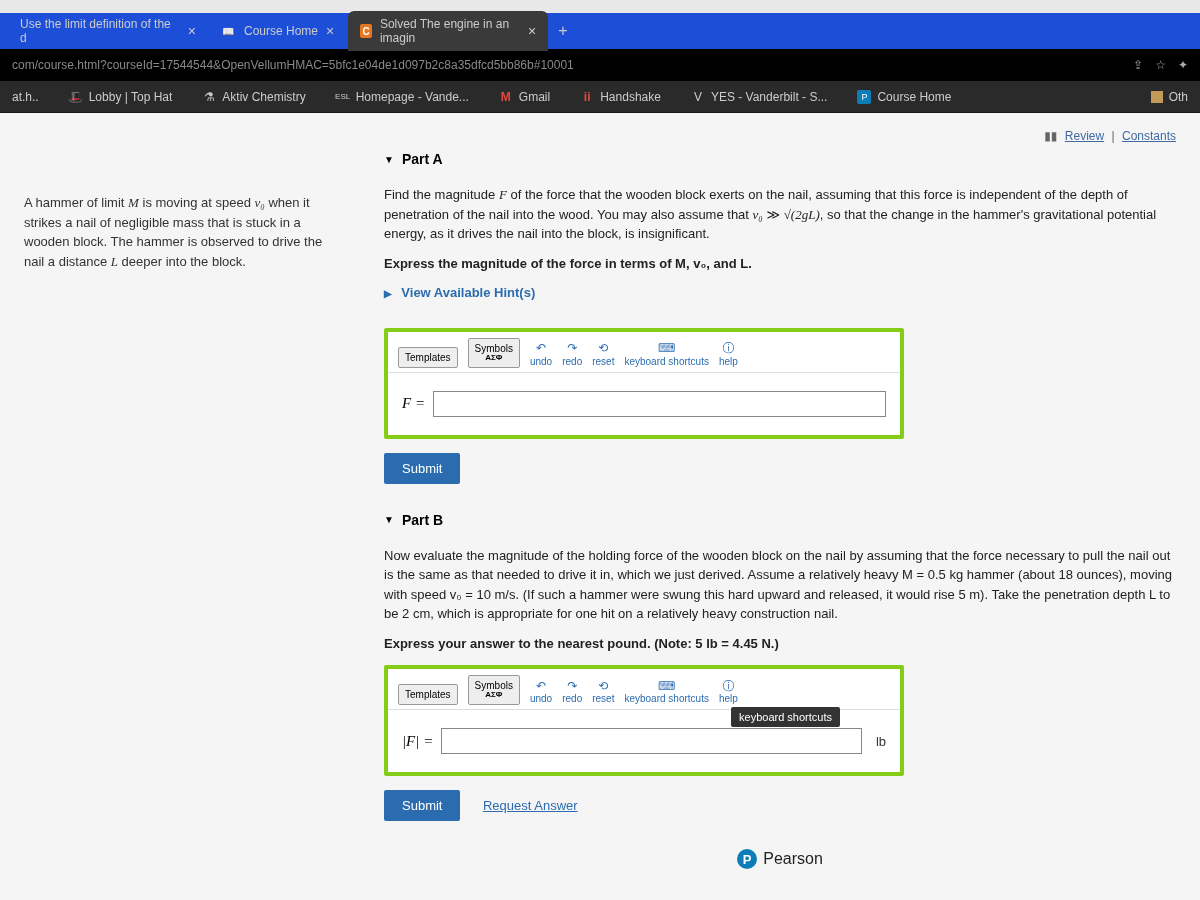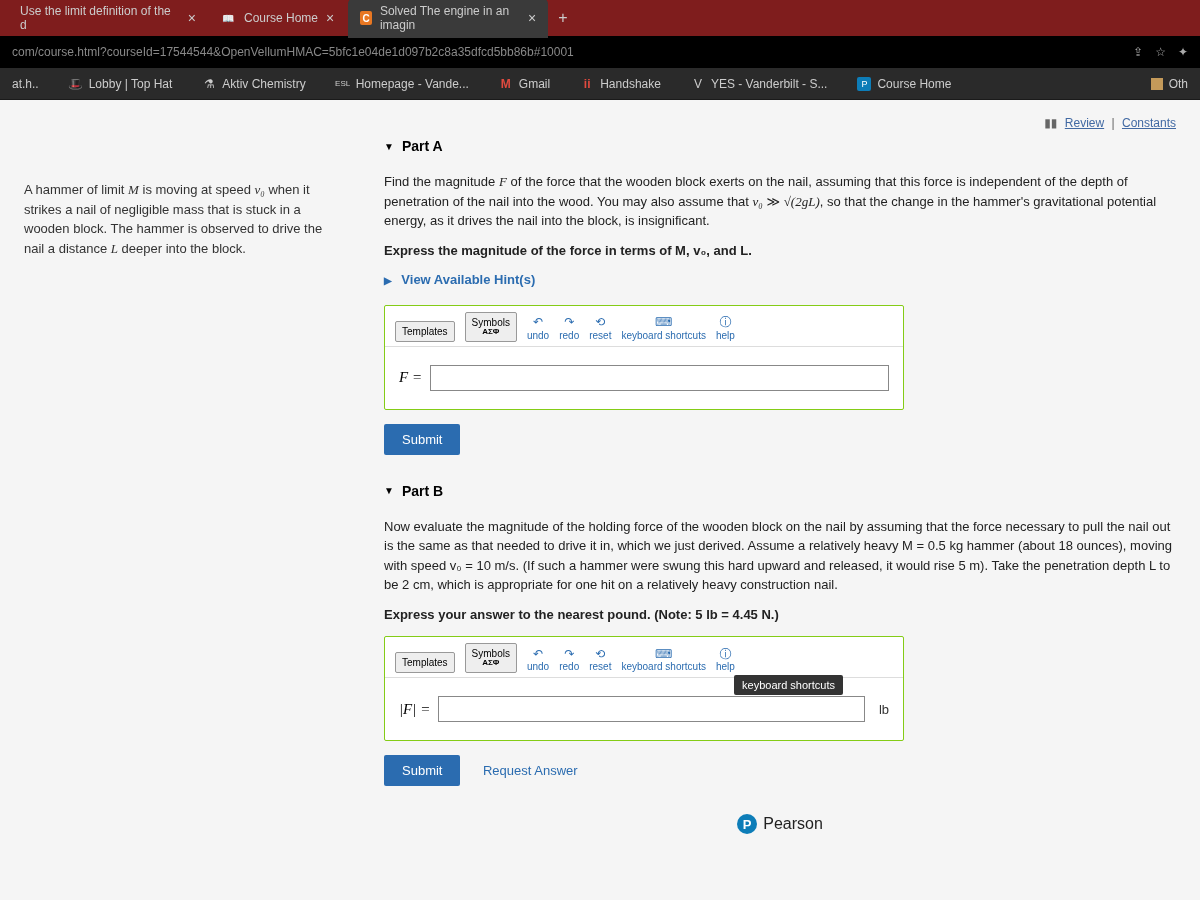--- a/index.html
+++ b/index.html
@@ -1,19 +1,19 @@
 <!DOCTYPE html>
 <html><head>
 <meta charset="utf-8">
 <style>
 * { margin: 0; padding: 0; box-sizing: border-box; font-family: -apple-system, BlinkMacSystemFont, 'Segoe UI', Arial, sans-serif; }
 body { background: #e8e8e8; width: 1200px; height: 900px; overflow: hidden; }
 
 .browser-chrome { background: #2a2a2a; color: #ccc; }
-.tabs { display: flex; align-items: center; height: 36px; padding: 0 8px; background: #7f1d1d; }
+.tabs { display: flex; align-items: center; height: 36px; padding: 0 8px; background: #1d4ed8; margin-top: 13px; }
 .tab { display: flex; align-items: center; padding: 6px 12px; font-size: 12px; border-radius: 6px 6px 0 0; margin-right: 2px; gap: 8px; max-width: 200px; }
 .tab.active { background: #3a3a3a; }
 .tab-icon { width: 14px; height: 14px; display: inline-flex; align-items: center; justify-content: center; font-size: 10px; }
 .tab-close { font-size: 14px; cursor: pointer; }
 .new-tab { padding: 4px 8px; font-size: 16px; cursor: pointer; }
 
 .url-bar { display: flex; align-items: center; height: 32px; padding: 0 12px; background: #000000; font-size: 12px; }
 .url-text { flex: 1; color: #888; }
 .url-actions { display: flex; gap: 12px; color: #aaa; }
 
@@ -30,36 +30,36 @@
 .top-links a { color: #4169a3; text-decoration: underline; cursor: pointer; }
 .top-links .sep { margin: 0 4px; color: #666; }
 .pause-icon { display: inline-block; margin-right: 4px; color: #666; }
 
 .part { margin-bottom: 28px; }
 .part-header { display: flex; align-items: center; gap: 8px; font-size: 14px; font-weight: bold; margin-bottom: 18px; cursor: pointer; }
 .part-caret { font-size: 10px; }
 
 .prompt { font-size: 13px; color: #222; line-height: 1.5; margin-bottom: 10px; }
 .bold-line { font-weight: bold; margin-bottom: 12px; }
-.hints { color: #2b6cb0; font-size: 13px; margin-bottom: 18px; cursor: pointer; font-weight: 600; }
+.hints { color: #2b6cb0; font-size: 13px; margin-bottom: 28px; cursor: pointer; font-weight: 600; }
 .hints .caret { margin-right: 6px; font-size: 10px; }
 
-.answer-box { border: 1px solid #84cc16; background: #fff; border-radius: 2px; padding: 0; margin-bottom: 14px; width: 520px; }
+.answer-box { border: 4px solid #84cc16; background: #fff; border-radius: 2px; padding: 0; margin-bottom: 14px; width: 520px; }
 .toolbar { display: flex; align-items: flex-end; border-bottom: 1px solid #ddd; padding: 6px 10px 4px 10px; gap: 10px; font-size: 11px; }
 .tool-btn { border: 1px solid #999; background: #eee; padding: 4px 6px; font-size: 10px; cursor: pointer; border-radius: 2px; display: flex; flex-direction: column; align-items: center; line-height: 1.1; }
 .tool-btn .sub { font-size: 8px; font-weight: bold; }
 .tool-link { color: #2b6cb0; cursor: pointer; display: flex; flex-direction: column; align-items: center; font-size: 10px; line-height: 1.2; }
 .tool-link .glyph { font-size: 12px; }
 .input-row { display: flex; align-items: center; padding: 18px 14px; gap: 8px; }
 .lhs { font-style: italic; font-family: 'Times New Roman', serif; font-size: 15px; }
 .input-field { flex: 1; border: 1px solid #888; height: 26px; padding: 2px 6px; font-size: 13px; min-width: 0; }
 .unit { font-size: 13px; color: #333; padding-left: 6px; }
 
 .submit-btn { background: #2b6cb0; color: #fff; border: none; padding: 8px 18px; font-size: 13px; cursor: pointer; border-radius: 2px; }
-.request-link { color: #2b6cb0; margin-left: 18px; font-size: 13px; cursor: pointer; }
+.request-link { color: #2b6cb0; text-decoration: underline; margin-left: 18px; font-size: 13px; cursor: pointer; }
 
 .tooltip { position: absolute; background: #333; color: #fff; font-size: 11px; padding: 4px 8px; border-radius: 2px; }
 
 .footer { text-align: center; margin-top: 20px; }
 .pearson { display: inline-flex; align-items: center; gap: 6px; font-size: 16px; color: #222; }
 .pearson-p { width: 20px; height: 20px; border-radius: 50%; background: #0d7db8; color: #fff; display: inline-flex; align-items: center; justify-content: center; font-weight: bold; font-size: 13px; }
 
 .math { font-family: 'Times New Roman', serif; font-style: italic; }
 </style>
 </head>

